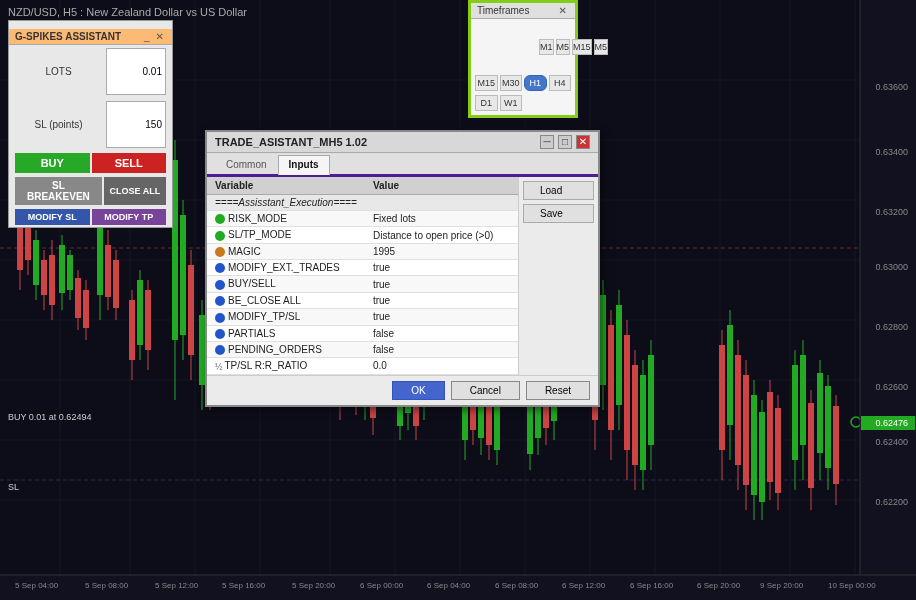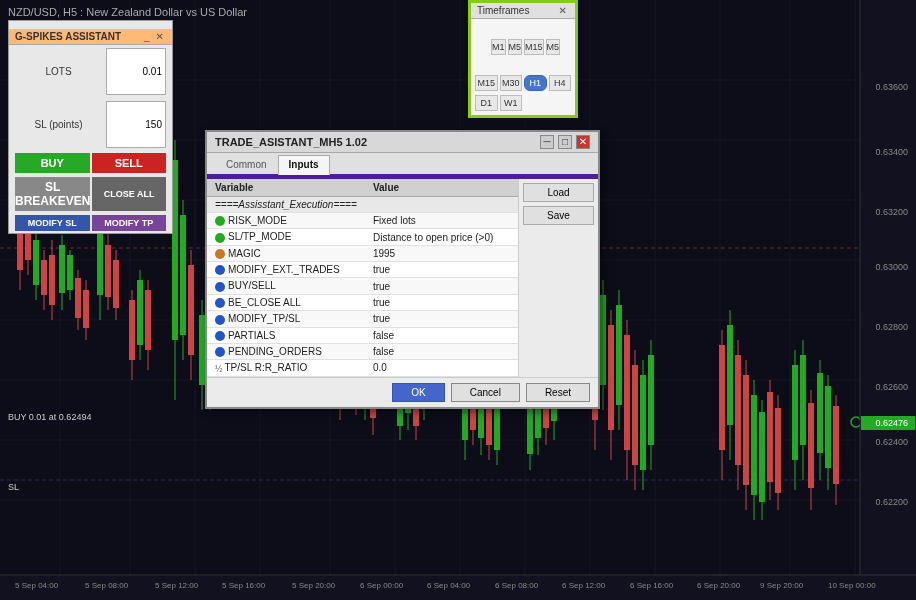--- a/index.html
+++ b/index.html
@@ -98,22 +98,22 @@
       padding: 4px 0;
       font-size: 11px;
       font-weight: bold;
       cursor: pointer;
       flex: 1;
     }
     .btn-gray {
       background: #888;
       color: white;
       border: none;
-      padding: 3px 0;
-      font-size: 12px;
+      padding: 3px 12px;
+      font-size: 10px;
       font-weight: bold;
       cursor: pointer;
       flex: 1;
     }
     .btn-gray-dark {
       background: #666;
       color: white;
       border: none;
       padding: 3px 0;
       font-size: 9px;
@@ -165,20 +165,21 @@
       justify-content: space-between;
       align-items: center;
       font-size: 10px;
       color: #333;
     }
     .tf-grid {
       display: grid;
       grid-template-columns: repeat(4, 1fr);
       gap: 2px;
       padding: 20px;
+      margin-left: 48px;
     }
     .tf-btn {
       padding: 2px 0;
       font-size: 9px;
       text-align: center;
       border: 1px solid #bbb;
       background: #e8e8e8;
       cursor: pointer;
       color: #333;
     }
@@ -236,21 +237,21 @@
     }
     .dialog-ctrl-btn.close {
       background: #cc3333;
       color: white;
     }
 
     
     #dialog-tabs {
       display: flex;
       background: #e0e0e0;
-      border-bottom: 5px solid #4c1d95;
+      border-bottom: 3px solid #4c1d95;
       padding: 0 8px;
     }
     .dialog-tab {
       padding: 3px 10px;
       font-size: 10px;
       cursor: pointer;
       color: #555;
       border: 1px solid transparent;
       margin-top: 2px;
     }
@@ -305,21 +306,21 @@
     .icon-circle.green { background: #22aa22; }
     .icon-circle.blue { background: #2255cc; }
     .icon-circle.orange { background: #cc7722; }
     .dialog-side-btn {
       padding: 3px 16px;
       font-size: 10px;
       cursor: pointer;
       border: 1px solid #aaa;
       background: #e0e0e0;
       min-width: 65px;
-      text-align: center;
+      text-align: left;
     }
 
     
     #dialog-bottom {
       border-top: 1px solid #ccc;
       padding: 5px 8px;
       display: flex;
       justify-content: flex-end;
       gap: 6px;
       background: #ebebeb;

